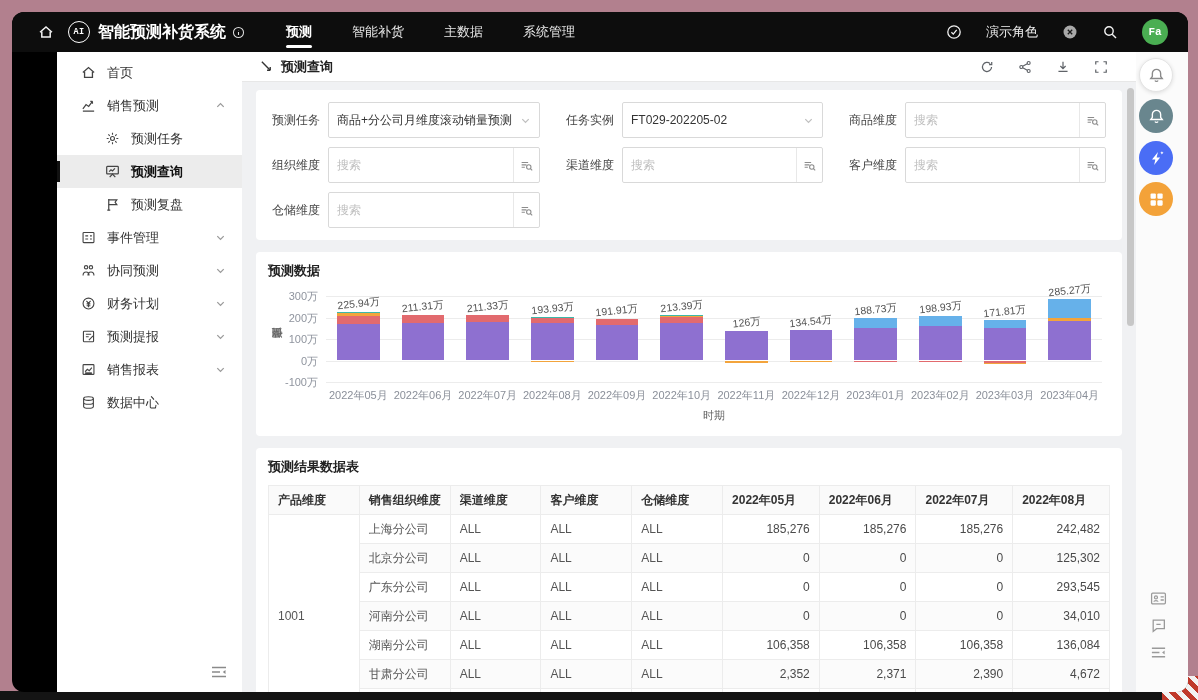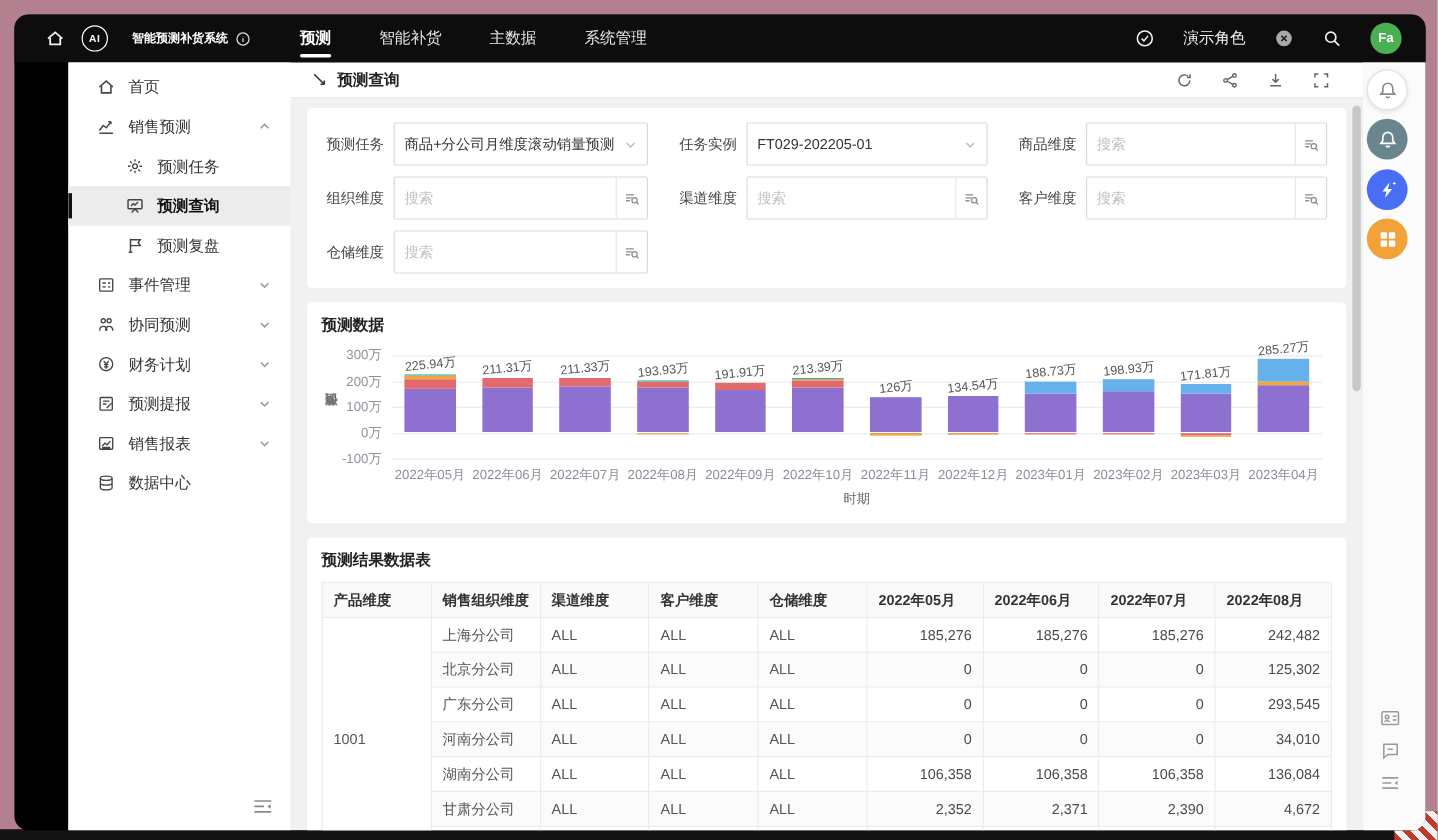--- a/index.html
+++ b/index.html
@@ -8,26 +8,26 @@
 
   .bottom-strip { position:absolute; left:0; right:0; bottom:0; height:9px; background:#141414; }
   .corner-deco { position:absolute; right:0; bottom:0; width:36px; height:24px;
     background:repeating-linear-gradient(45deg,#c0392b 0 5px,#f2f2f2 5px 10px); }
 
   .window { position:absolute; left:12px; top:12px; right:10px; bottom:8px; background:#000;
     border-radius:12px; overflow:hidden; display:flex; flex-direction:column; }
 
   
   .topbar { height:40px; background:#0d0d0d; color:#fff; display:flex; align-items:center;
-    padding:0 20px 0 26px; flex:none; position:relative; }
+    padding:0 20px 0 26px; flex:none; position:relative;font-family:Liberation Mono, monospace; }
   .topbar .icon { display:inline-flex; width:16px; height:16px; color:#f2f2f2; }
   .topbar .icon svg { width:100%; height:100%; }
   .ai-logo { width:22px; height:22px; border:1.4px solid #fff; border-radius:50%; display:flex;
     align-items:center; justify-content:center; font-size:8.5px; font-weight:bold; margin-left:14px; letter-spacing:.5px; }
-  .app-title { font-size:10px; font-weight:bold; margin-left:20px; }
+  .app-title { font-size:16px; font-weight:bold; margin-left:8px; }
   .info-dot { width:13px; height:13px; margin-left:6px; color:#ddd; }
   .info-dot svg { width:100%; height:100%; }
   .top-nav { display:flex; margin-left:38px; height:100%; }
   .nav-item { position:relative; font-size:13px; color:#e8e8e8; padding:0 3px; margin-right:34px;
     display:flex; align-items:center; height:100%; cursor:pointer; }
   .nav-item.active { font-weight:bold; color:#fff; }
   .nav-item.active::after { content:""; position:absolute; left:50%; transform:translateX(-50%);
     bottom:4px; width:26px; height:3px; border-radius:2px; background:#fff; }
   .top-right { margin-left:auto; display:flex; align-items:center; gap:24px; }
   .role-label { font-size:13px; color:#f0f0f0; }
@@ -367,21 +367,21 @@
                     <span class="chev-d">
                       <svg viewBox="0 0 12 12" fill="none" stroke="currentColor" stroke-width="1.4">
                         <path d="M2.5 4.5 6 8l3.5-3.5"></path>
                       </svg>
                     </span>
                   </div>
                 </div>
                 <div class="field">
                   <span class="field-label">任务实例</span>
                   <div class="control">
-                    <span class="val">FT029-202205-01</span>
+                    <span class="val">FT029-202205-02</span>
                     <span class="chev-d">
                       <svg viewBox="0 0 12 12" fill="none" stroke="currentColor" stroke-width="1.4">
                         <path d="M2.5 4.5 6 8l3.5-3.5"></path>
                       </svg>
                     </span>
                   </div>
                 </div>
                 <div class="field">
                   <span class="field-label">商品维度</span>
                   <div class="control">

